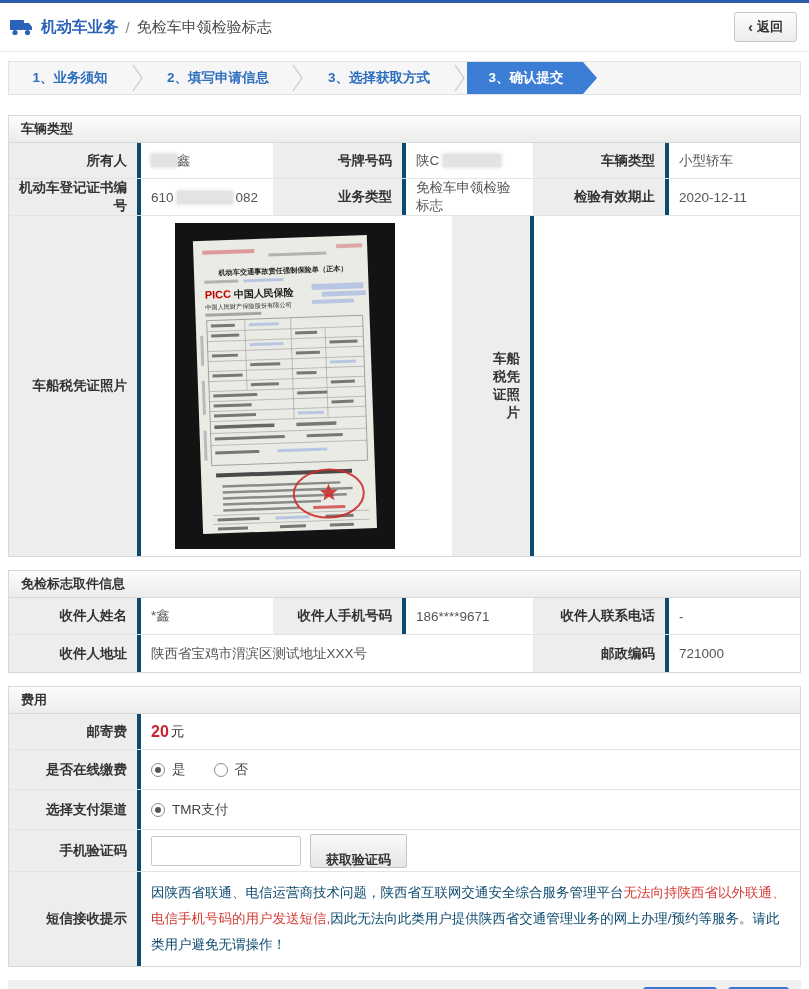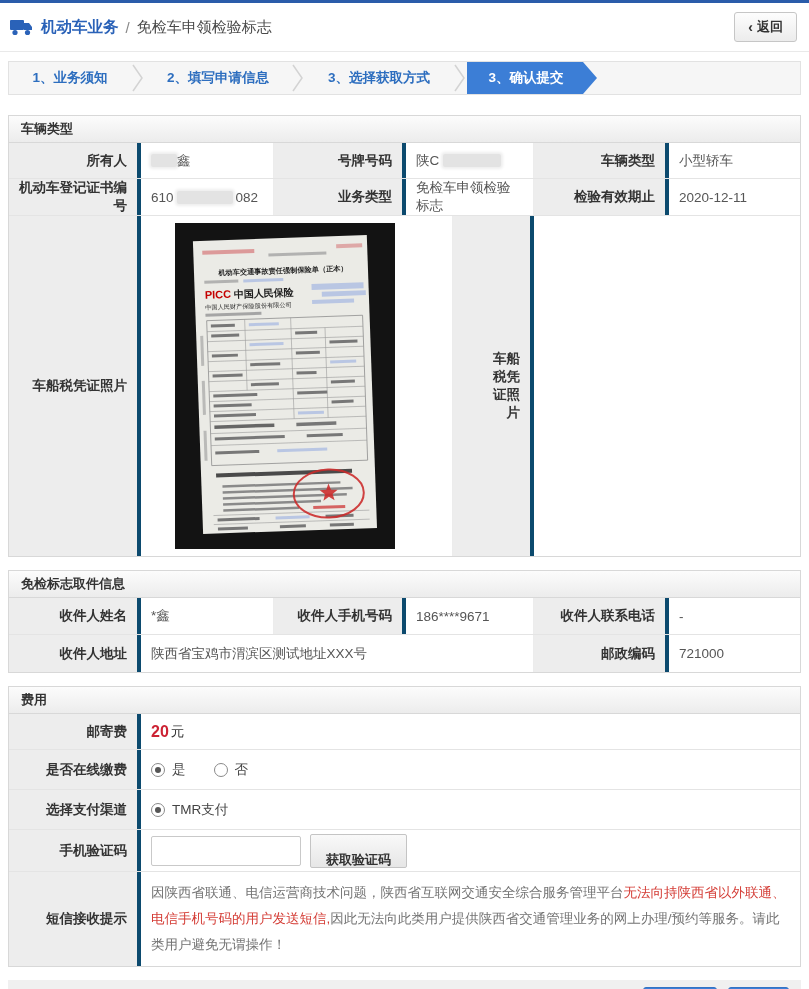--- a/index.html
+++ b/index.html
@@ -98,21 +98,21 @@
     padding:0 6px; font-size:13px; outline:none;
   }
   .getcode-btn {
     height:24px; margin-left:9px; padding:16px 15px;
     border:1px solid #c4c4c4; border-radius:2px;
     background:linear-gradient(#f9f9f9,#e6e6e6);
     font-size:13px; font-weight:bold; color:#333; cursor:pointer;
   }
   .tiprow { min-height:64px; }
   .tip-val { padding:8px 12px 8px 10px; line-height:26px; display:block; }
-  .tip-light { color:#737373; }
+  .tip-light { color:#0c4a6e; }
   .tip-strong { color:#d43c35; }
 
   
   .footer {
     margin:0 8px; height:44px; background:#f0f0f0;
     display:flex; align-items:center; justify-content:flex-end; gap:11px;
     padding-right:12px;
   }
   .btn-blue {
     height:30px; padding:0 16px; border:1px solid #3673c4; border-radius:3px;

